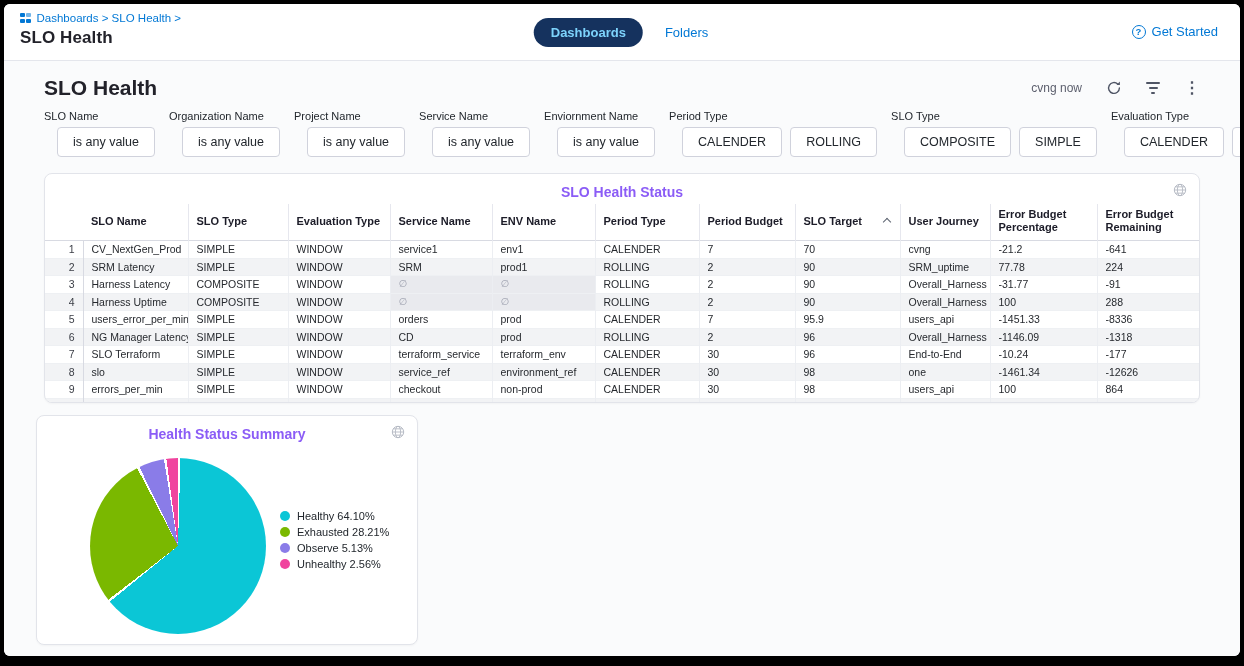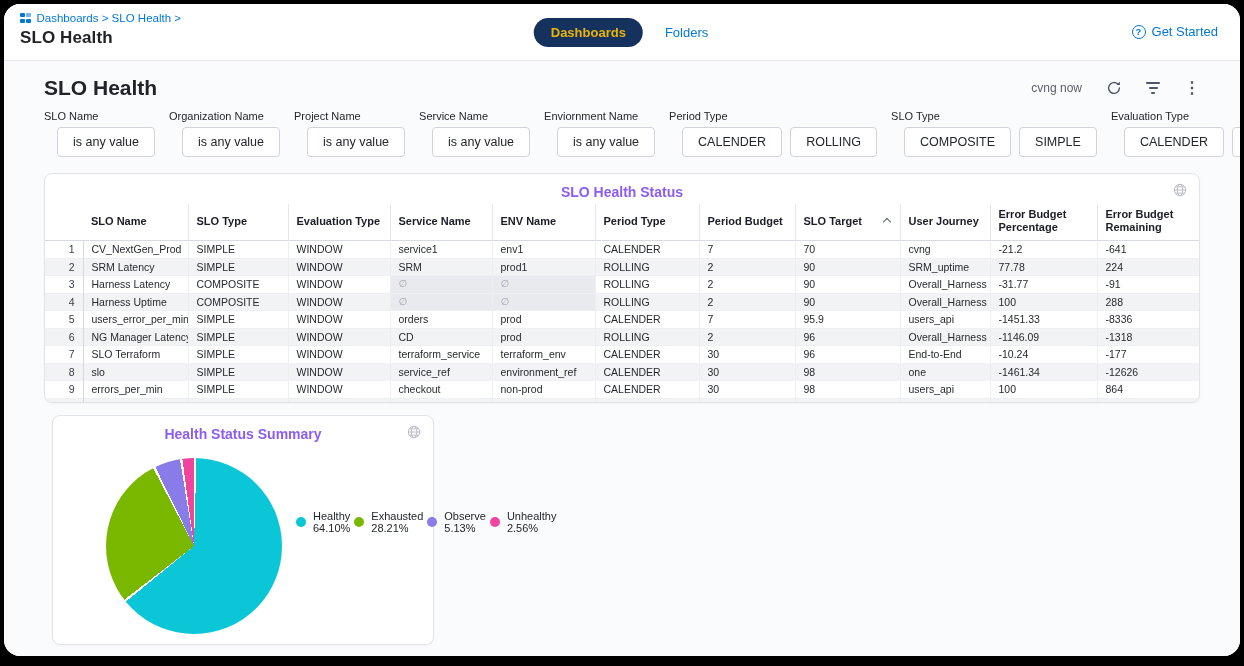--- a/index.html
+++ b/index.html
@@ -1,29 +1,29 @@
 <!DOCTYPE html>
 <html><head>
 <meta charset="utf-8">
 <style>
   * { margin:0; padding:0; box-sizing:border-box; }
   html,body { width:1244px; height:666px; background:#000; font-family:"Liberation Sans","DejaVu Sans",sans-serif; }
-  .frame { position:absolute; top:4px; left:4px; right:4px; bottom:10px; background:#fff; border-radius:16px; overflow:hidden; }
+  .frame { position:absolute; top:4px; left:4px; right:4px; bottom:10px; background:#fff; border-radius:6px; overflow:hidden; }
 
   
   .topbar { position:relative; height:57px; background:#fff; border-bottom:1px solid #e4e6ec; }
   .bc-wrap { position:absolute; left:16px; top:8px; }
   .breadcrumb { display:flex; align-items:center; gap:6px; font-size:11.5px; color:#0278d5; cursor:pointer; }
   .grid-icon { display:grid; grid-template-columns:4.5px 4.5px; grid-template-rows:4.5px 4.5px; gap:1.5px; }
   .grid-icon i { background:#0278d5; border-radius:1px; }
   .grid-icon i:nth-child(2){ opacity:.55; }
   .bc-wrap h1 { margin-top:4px; font-size:17px; font-weight:bold; color:#22222a; letter-spacing:.1px; }
   .tabs { position:absolute; left:50%; top:14px; transform:translateX(-50%); display:flex; align-items:center; gap:20px; }
   .tab { border:none; background:none; font-family:inherit; font-size:13px; cursor:pointer; }
-  .tab.active { background:#15325e; color:#eab308; font-weight:bold; border-radius:15px; padding:7px 17px; }
+  .tab.active { background:#15325e; color:#7dd3fc; font-weight:bold; border-radius:15px; padding:7px 17px; }
   .tab.link { color:#0278d5; padding:7px 2px; }
   .get-started { position:absolute; right:22px; top:20px; display:flex; align-items:center; gap:6px; color:#0278d5; font-size:13px; cursor:pointer; text-decoration:none; }
   .q-icon { width:14px; height:14px; border:1.4px solid #0278d5; border-radius:50%; font-size:9.5px; font-weight:bold; display:flex; align-items:center; justify-content:center; }
 
   
   .content { position:absolute; top:57px; left:0; right:0; bottom:0; background:#fafbfc; overflow:hidden; }
   .dash-head { display:flex; justify-content:space-between; align-items:center; padding:15px 40px 0 40px; }
   .dash-head h2 { font-size:21px; font-weight:bold; color:#22222a; }
   .dash-meta { display:flex; align-items:center; gap:24px; color:#4f5565; }
   .refreshed { font-size:12px; color:#5c5f6d; }
@@ -51,23 +51,23 @@
   th.num { border-right:none; }
   thead tr { border-bottom:1px solid #d8dae2; }
   td { font-size:10.5px; color:#26292e; padding:2px 8px; line-height:12.5px; white-space:nowrap; overflow:hidden; border-right:1px solid #eceef2; }
   td.num { text-align:right; color:#3a3d45; border-right:1px solid #d8dae2; }
   td:last-child, th:last-child { border-right:none;margin-left:28px; }
   tbody tr { border-bottom:1px solid #eef0f3; }
   tbody tr:nth-child(even) { background:#f2f3f5; }
   td.null { background:#e9eaee; color:#9fa3b0; font-size:10px; }
   .caret { display:inline-block; width:6px; height:6px; border-left:1.6px solid #5c6370; border-top:1.6px solid #5c6370; transform:rotate(45deg); float:right; margin-top:4px; margin-right:2px; }
 
-  .pie-card { margin:12px 40px 0 48px; width:382px; height:230px; }
+  .pie-card { margin:12px 40px 0 32px; width:382px; height:230px; }
   .pie { position:absolute; left:53px; top:42px; width:176px; height:176px; border-radius:50%; }
-  .legend { position:absolute; left:243px; top:94px; display:flex; flex-direction:row; gap:4px; }
+  .legend { position:absolute; left:243px; top:94px; display:flex; flex-direction:column; gap:4px; }
   .legend-item { display:flex; align-items:center; gap:7px; font-size:11px; color:#22272d; cursor:pointer; }
   .dot { width:10px; height:10px; border-radius:50%; flex:none; }
 </style>
 </head>
 <body>
 
 <div class="frame">
 
   <header class="topbar">
     <div class="bc-wrap">

